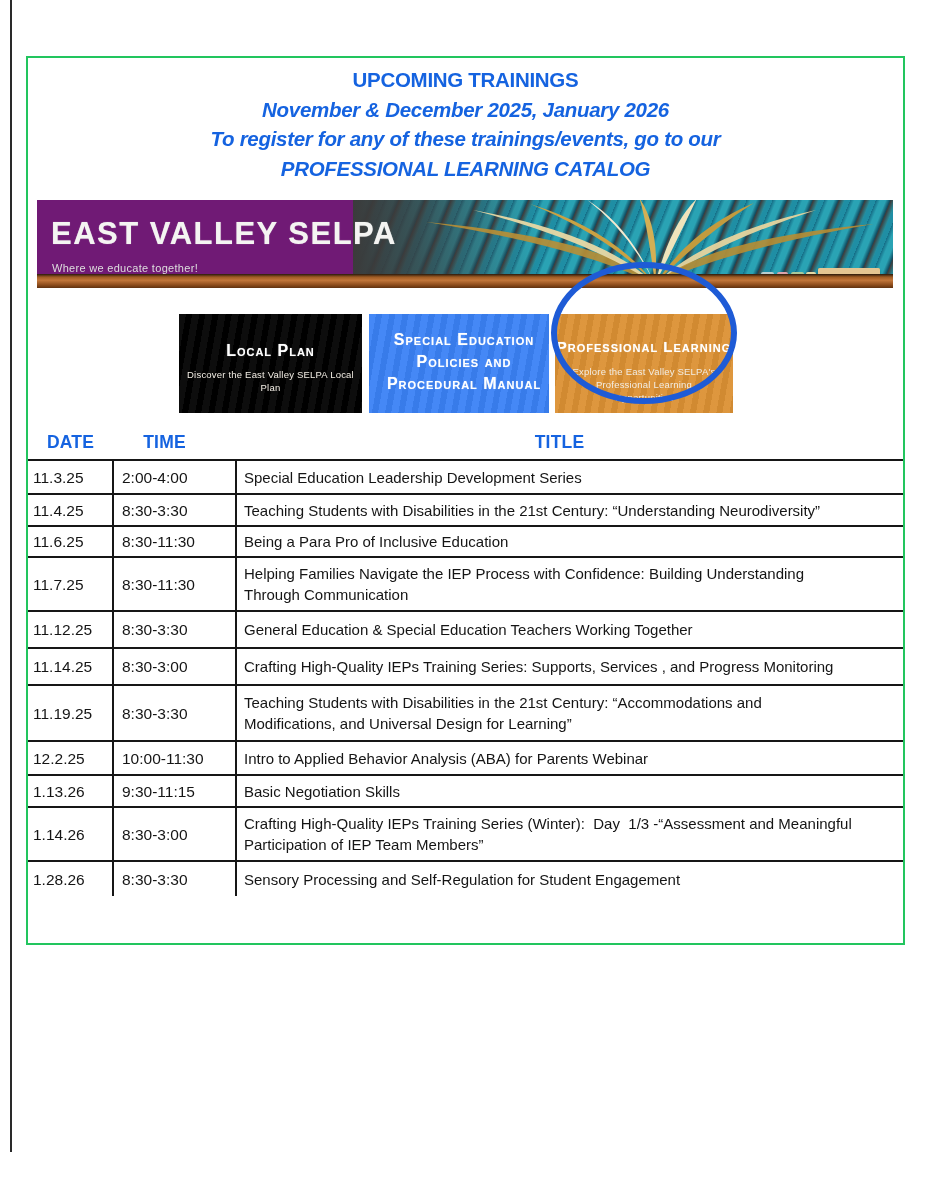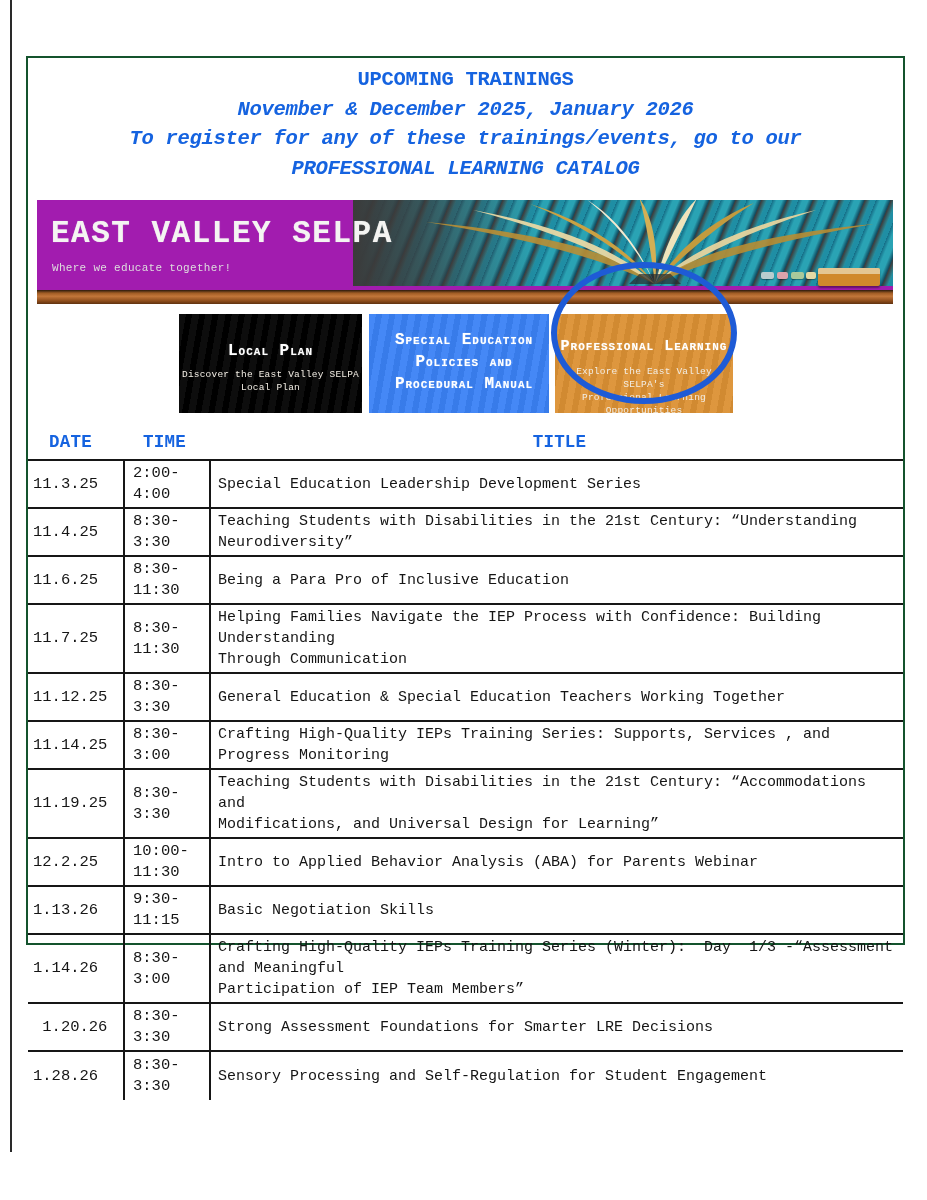--- a/index.html
+++ b/index.html
@@ -6,30 +6,30 @@
   body{
     width:927px;height:1200px;position:relative;background:#ffffff;
     font-family:"Liberation Sans", sans-serif;overflow:hidden;
   }
   
   .scan-edge{position:absolute;left:10px;top:0;width:2px;height:1152px;background:#2a2a2a;}
 
   
   .frame{
     position:absolute;left:26px;top:56px;width:879px;height:889px;
-    border:2px solid #14532d;box-sizing:border-box;background:#fff;font-family:Liberation Mono, monospace;
+    border:2px solid #22c55e;box-sizing:border-box;background:#fff;
   }
 
   
   .header-block{position:absolute;top:7px;left:0;width:100%;text-align:center;color:#1563e0;}
   .header-block .h-line{font-weight:700;font-size:20.5px;line-height:29.5px;letter-spacing:-0.3px;}
   .header-block .h-line.italic{font-style:italic;}
 
   
-  .banner{position:absolute;left:9px;top:142px;width:856px;height:104px;background:#a21caf;overflow:hidden;}
+  .banner{position:absolute;left:9px;top:142px;width:856px;height:88px;background:#701a75;overflow:hidden;}
   .banner-art{
     position:absolute;right:0;top:0;width:540px;height:86px;
     background:
       repeating-linear-gradient(112deg,
         #1f8ea4 0px,#1f8ea4 5px,
         #156d86 5px,#2aa3b4 9px,
         #2aa3b4 14px,#114e63 18px,
         #3e3e3e 19px,#27909f 24px);
   }
   .banner-art::before{
@@ -90,22 +90,22 @@
 
   
   table.schedule{
     position:absolute;left:0;top:401px;width:875px;border-collapse:collapse;table-layout:fixed;
     font-size:15px;color:#151515;
   }
   table.schedule td{
     border:2px solid #161616;vertical-align:middle;padding:2px 5px;
     white-space:pre-wrap;line-height:21px;box-sizing:border-box;
   }
-  table.schedule td:first-child{border-left:none;width:96px;font-size:15.5px;}
-  table.schedule td:nth-child(2){width:86px;font-size:15.5px;padding-left:8px;}
+  table.schedule td:first-child{border-left:none;width:85px;font-size:15.5px;}
+  table.schedule td:nth-child(2){width:123px;font-size:15.5px;padding-left:8px;}
   table.schedule td:last-child{border-right:none;padding-left:7px;}
   table.schedule tr:last-child td{border-bottom:none;}
   table.schedule tr:nth-child(1){height:34px;}
   table.schedule tr:nth-child(2){height:32px;}
   table.schedule tr:nth-child(3){height:31px;border-radius:9px;}
   table.schedule tr:nth-child(4){height:54px;}
   table.schedule tr:nth-child(5){height:37px;}
   table.schedule tr:nth-child(6){height:37px;}
   table.schedule tr:nth-child(7){height:56px;}
   table.schedule tr:nth-child(8){height:34px;}
@@ -229,25 +229,20 @@
           <td>9:30-11:15</td>
           <td>Basic Negotiation Skills</td>
         </tr>
         <tr>
           <td>1.14.26</td>
           <td>8:30-3:00</td>
           <td>Crafting High-Quality IEPs Training Series (Winter):  Day  1/3 -“Assessment and Meaningful
 Participation of IEP Team Members”</td>
         </tr>
         <tr>
-          <td> 1.20.26</td>
-          <td>8:30-3:30</td>
-          <td>Strong Assessment Foundations for Smarter LRE Decisions</td>
-        </tr>
-        <tr>
           <td>1.28.26</td>
           <td>8:30-3:30</td>
           <td>Sensory Processing and Self-Regulation for Student Engagement</td>
         </tr>
       </tbody>
   </table>
 
 </div>
 
 </body></html>

